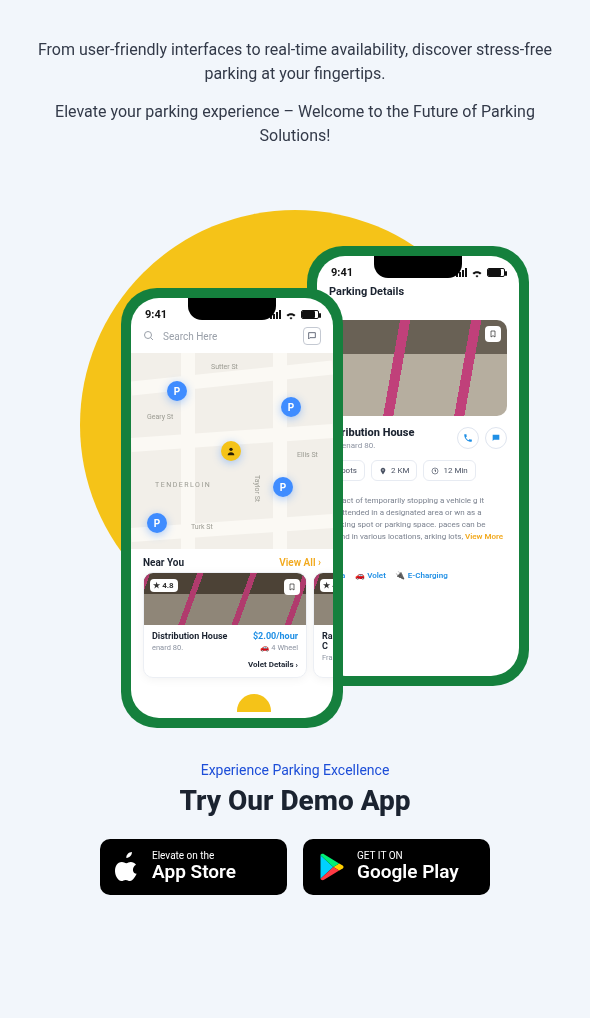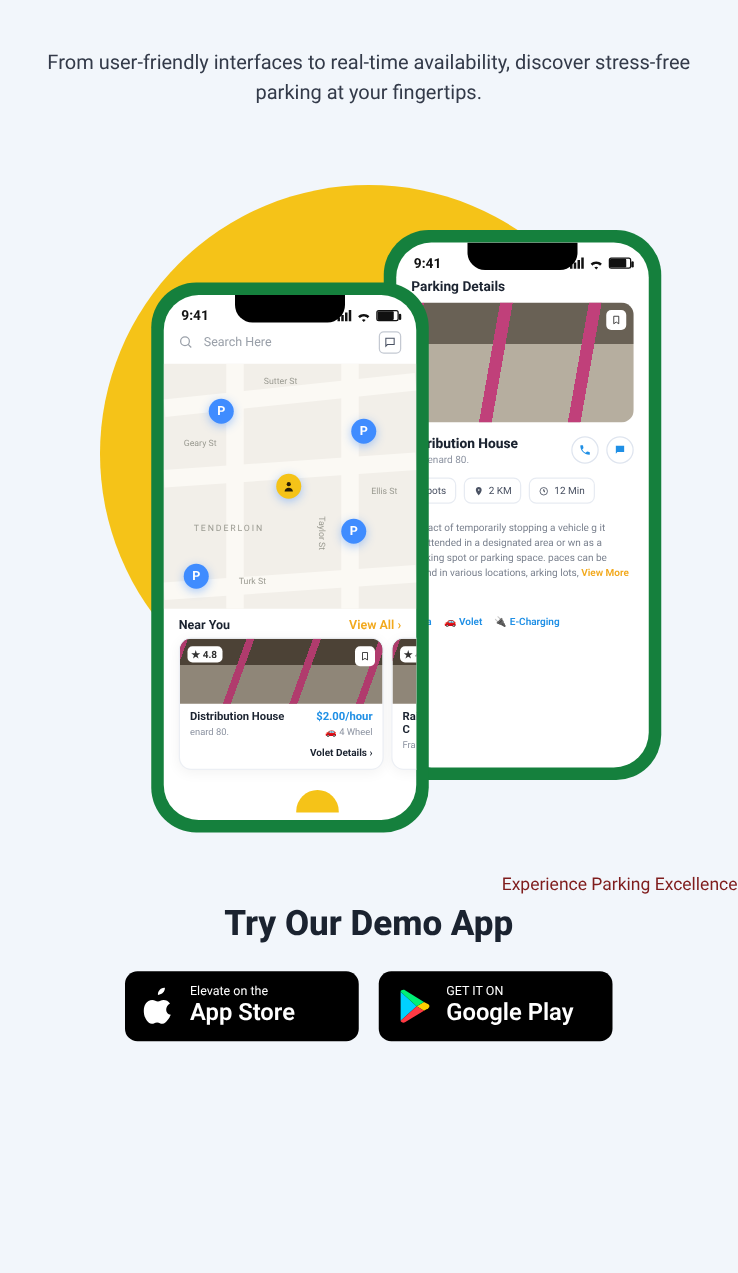--- a/index.html
+++ b/index.html
@@ -166,21 +166,21 @@
   .card-title-row{display:flex;justify-content:space-between;align-items:baseline;}
   .card-title{font-size:9px;font-weight:700;color:#1b2330;}
   .card-price{font-size:9px;font-weight:700;color:#1f8fe5;}
   .card-meta{display:flex;justify-content:space-between;font-size:7.5px;color:#8c93a1;margin-top:2px;}
   .card-foot{display:flex;justify-content:flex-end;font-size:8px;font-weight:700;color:#1b2330;margin-top:8px;}
 
   
   .phone-right { left: 282px; top: 56px; width: 222px; height: 440px; z-index:3; }
   .detail-title-row{
     display:flex;align-items:center;gap:6px;
-    padding:4px 12px 6px;
+    padding:4px 12px 22px;
     font-size:11px;font-weight:700;color:#1b2330;
   }
   .hero{
     margin:0 12px;
     height:96px;border-radius:10px;overflow:hidden;position:relative;
     background:
       repeating-linear-gradient(100deg,#c0407a 0 10px, transparent 10px 70px),
       linear-gradient(180deg,#696155 0 35%, #b6ae9f 35% 100%);
   }
   .name-block{margin:10px 12px 0;display:flex;justify-content:space-between;align-items:center;}
@@ -201,40 +201,41 @@
   .feat .tags{display:flex;gap:10px;font-size:8px;color:#1f8fe5;font-weight:600;}
 
   .fab{
     position:absolute;bottom:6px;right:62px;
     width:34px;height:18px;border-radius:20px 20px 0 0;
     background:#f5c318;
   }
 
   
   .cta{ text-align:center; margin-top:32px; }
-  .cta .sup{font-size:14px;color:#7f1d1d;margin-bottom:6px;text-align:right;}
+  .cta .sup{font-size:14px;color:#1d4ed8;margin-bottom:6px;}
   .cta h2{font-size:28px;font-weight:800;color:#1b2330;margin-bottom:22px;}
 
   .store-row{display:flex;gap:16px;justify-content:center;}
   .store{
     background:#000;color:#fff;
     width:187px;height:56px;border-radius:10px;
     display:flex;align-items:center;gap:12px;
     padding:0 14px;text-align:left;
   }
   .store .lines .l1{font-size:10px;line-height:1;}
   .store .lines .l2{font-size:19px;font-weight:600;line-height:1.15;}
   .apple-ico{width:26px;height:30px;}
   .gplay-ico{width:28px;height:28px;}
 </style>
 </head>
 <body>
 
 <div class="wrap">
   <p class="subhead">From user-friendly interfaces to real-time availability, discover stress-free parking at your fingertips.</p>
+  <p class="subhead">Elevate your parking experience – Welcome to the Future of Parking Solutions!</p>
 </div>
 
 <div class="stage">
   <div class="circle"></div>
 
   <div class="phone phone-right">
     <div class="screen-outer">
       <div class="notch"></div>
       <div class="status-bar">
         <span>9:41</span>

